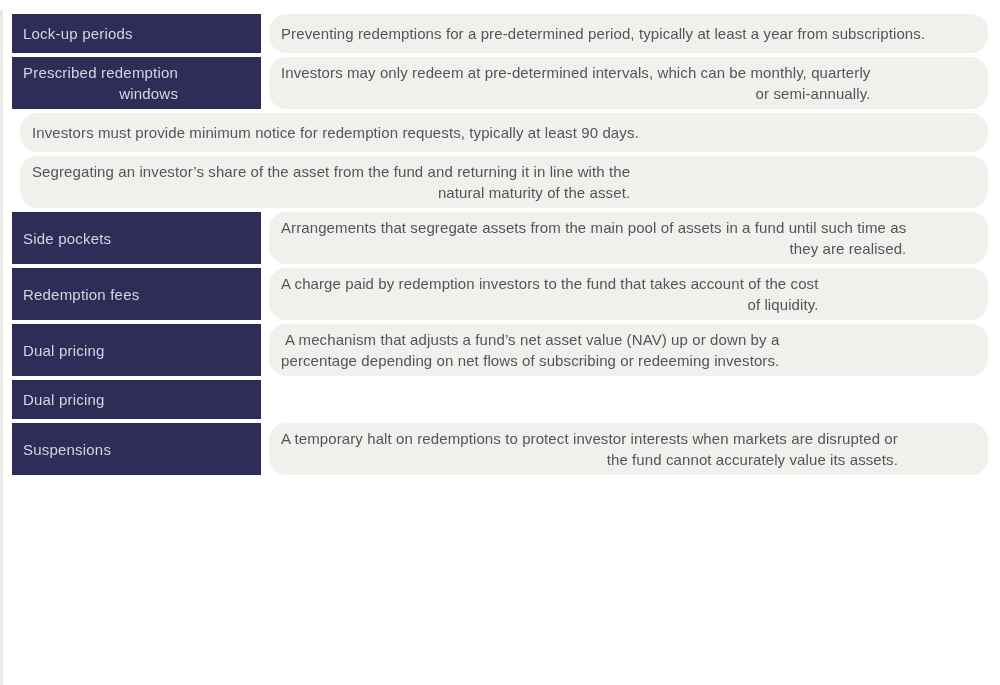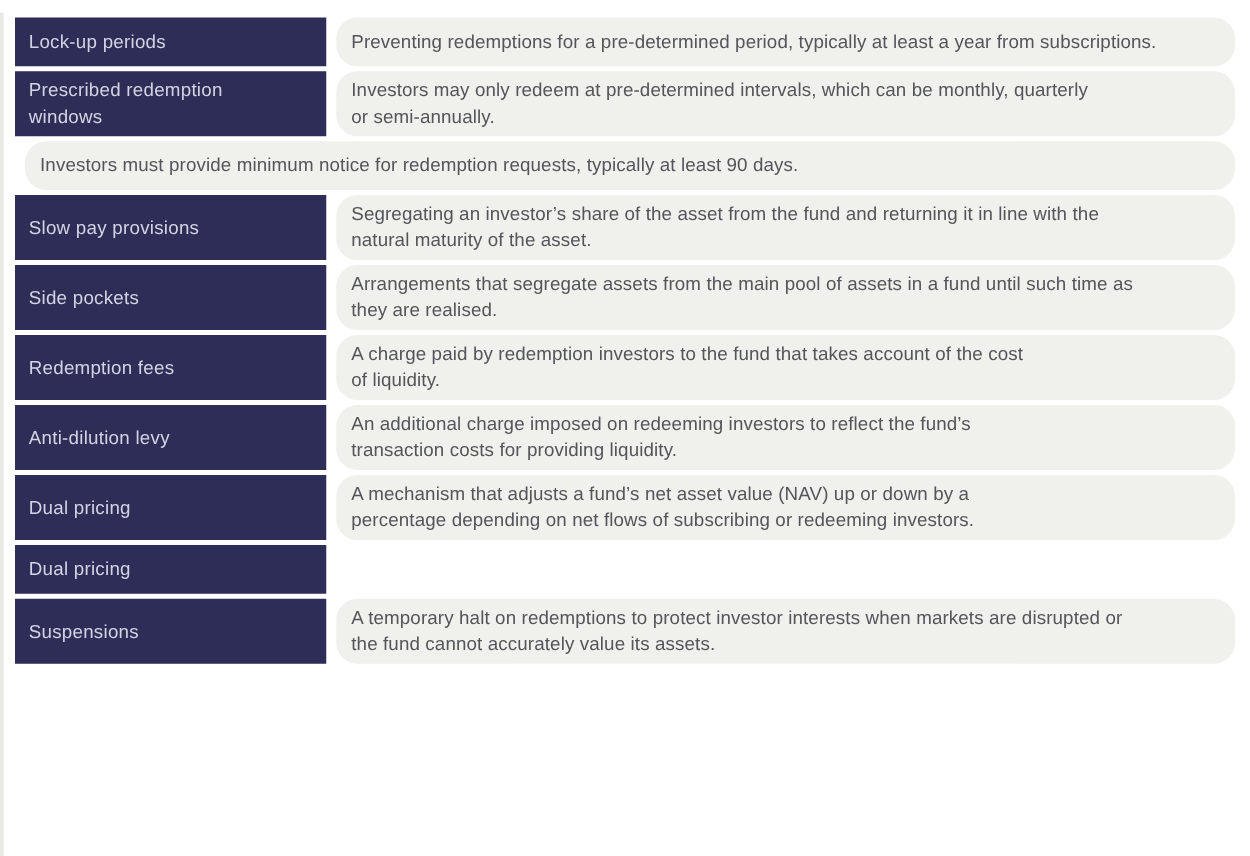--- a/index.html
+++ b/index.html
@@ -24,20 +24,21 @@
   .page-edge {
     position: absolute;
     left: 0; top: 10px; bottom: 0;
     width: 3px;
     background: var(--page-edge);
   }
   .table {
     position: absolute;
     left: 12px; top: 14px;
     width: 976px;
+    text-align: right;
   }
   .row {
     display: flex;
     align-items: stretch;
     margin-bottom: 4px;
     min-height: 39px;
   }
   .term {
     flex: 0 0 249px;
     background: var(--term-bg);
@@ -97,23 +98,20 @@
     </div>
   </div>
 
   <div class="row">
     <div class="desc">
       <span class="desc-text">Investors must provide minimum notice for redemption requests, typically at least 90 days.</span>
     </div>
   </div>
 
   <div class="row">
-    <div class="term">
-      <span class="term-text">Slow pay provisions</span>
-    </div>
     <div class="desc">
       <span class="desc-text">Segregating an investor’s share of the asset from the fund and returning it in line with the
 natural maturity of the asset.</span>
     </div>
   </div>
 
   <div class="row">
     <div class="term">
       <span class="term-text">Side pockets</span>
     </div>
@@ -126,29 +124,20 @@
   <div class="row">
     <div class="term">
       <span class="term-text">Redemption fees</span>
     </div>
     <div class="desc">
       <span class="desc-text">A charge paid by redemption investors to the fund that takes account of the cost
 of liquidity.</span>
     </div>
   </div>
 
-  <div class="row">
-    <div class="term">
-      <span class="term-text">Anti-dilution levy</span>
-    </div>
-    <div class="desc">
-      <span class="desc-text">An additional charge imposed on redeeming investors to reflect the fund’s
-transaction costs for providing liquidity.</span>
-    </div>
-  </div>
 
   <div class="row">
     <div class="term">
       <span class="term-text">Dual pricing</span>
     </div>
     <div class="desc">
       <span class="desc-text">A mechanism that adjusts a fund’s net asset value (NAV) up or down by a
 percentage depending on net flows of subscribing or redeeming investors.</span>
     </div>
   </div>

